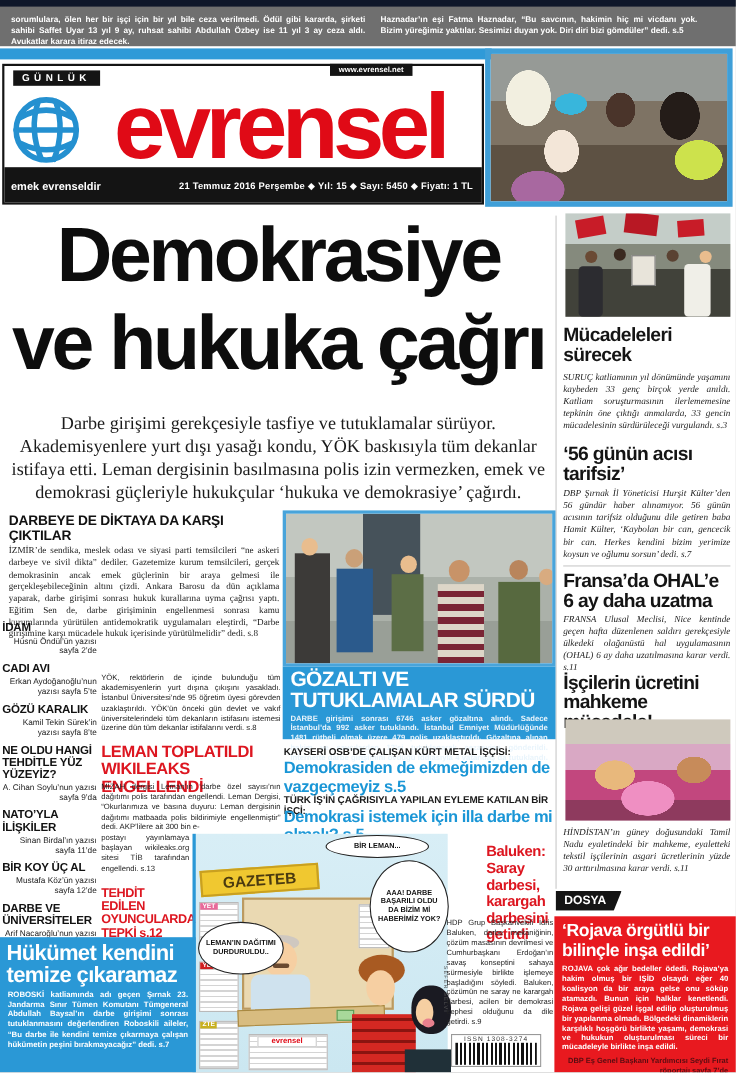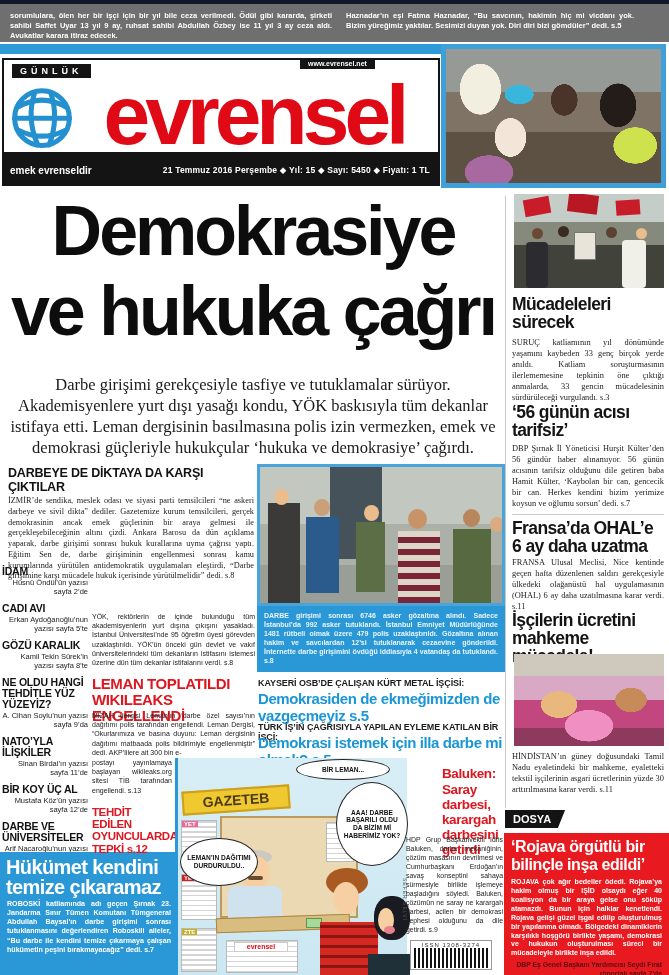--- a/index.html
+++ b/index.html
@@ -8,21 +8,21 @@
     position: relative; width: 669px; height: 975px; margin: 0 auto;
     background: #fff; overflow: hidden;
     font-family: "Liberation Sans", "DejaVu Sans", sans-serif;
     color: #111; outline: 1px solid #aaa;
   }
   .ab { position: absolute; }
   .j { text-align: justify; }
   .ser { font-family: "Liberation Serif", "DejaVu Serif", serif; }
 
   
-  .topstrip { left:0; top:0; width:669px; height:42px; background:#6f6f6f; border-top:4px solid #0f172a; }
+  .topstrip { left:0; top:0; width:669px; height:42px; background:#6f6f6f; border-top:6px solid #0f172a; }
   .topstrip .txt { color:#fff; font-size:7.5px; font-weight:bold; line-height:1.35; }
   .blueband { left:0; top:44px; width:447px; height:10px; background:#2f9ad8; }
 
   
   .masthead { left:2px; top:58px; width:438px; height:128px; background:#fff; border:2px solid #141414; }
   .gunluk { left:8px; top:4px; background:#141414; color:#fff; font-size:9px; font-weight:bold; letter-spacing:4px; padding:2px 8px; }
   .webbox { left:296px; top:-2px; background:#141414; color:#fff; font-size:7px; font-weight:bold; padding:2px 8px; }
   .mastblack { left:0; bottom:0; width:100%; height:32px; background:#141414; }
   .title-evrensel {
     left:64px; top:18px; width:372px; text-align:center;
@@ -71,21 +71,21 @@
   .col-title { font-size:10.5px; font-weight:bold; line-height:1.05; letter-spacing:-0.2px; }
   .col-byline { font-size:7.5px; line-height:1.2; text-align:right; color:#222; margin-top:1px; }
   .red-h { color:#dd1620; font-weight:800; font-size:15px; line-height:1.06; letter-spacing:-0.4px; }
   .tiny { font-size:7px; line-height:1.32; color:#222; }
   .bluebox { background:#2a98d6; }
   .goz-h { color:#fff; font-weight:800; font-size:19px; letter-spacing:-0.5px; line-height:1; }
   .goz-b { color:#eaf5fc; font-size:7px; line-height:1.3; font-weight:bold; }
   .kicker { font-size:9px; font-weight:bold; color:#1a1a1a; letter-spacing:-0.1px; }
   .quote-h { font-size:15px; font-weight:800; color:#1a96d6; letter-spacing:-0.4px; }
   .r-h { font-size:17.5px; font-weight:800; letter-spacing:-0.6px; line-height:1.02; color:#141414; }
-  .r-b { font-size:8.4px; line-height:1.3; color:#222; }
+  .r-b { font-size:8.4px; line-height:1.3; color:#222;font-style:italic; }
   .sep { background:#c9c9c9; }
 
   
   .huk { left:0; top:852px; width:178px; height:123px; background:#2a98d6; }
   .huk-h { color:#fff; font-weight:800; font-size:20px; letter-spacing:-0.6px; line-height:1.02; }
   .huk-b { color:#fff; font-size:7.1px; font-weight:bold; line-height:1.3; }
 
   
   .dosya-label { left:505px; top:810px; background:#141414; color:#fff; font-weight:bold; font-size:11px;
     padding:3px 14px 3px 8px; clip-path: polygon(0 0, 100% 0, 88% 100%, 0 100%); }
@@ -205,20 +205,21 @@
     <div class="fig head" style="left:104px; top:38px; width:15px; height:16px;"></div>
     <div class="fig" style="left:96px; top:55px; width:29px; height:70px; background:#5c6e46;"></div>
     <div class="fig head" style="left:148px; top:42px; width:19px; height:20px; background:#c89368;"></div>
     <div class="fig" style="left:138px; top:64px; width:42px; height:72px; background:repeating-linear-gradient(0deg,#7a2535 0 6px,#ddd6c8 6px 12px);"></div>
     <div class="fig head" style="left:203px; top:42px; width:17px; height:18px; background:#b9855c;"></div>
     <div class="fig" style="left:193px; top:62px; width:38px; height:76px; background:#57693f;"></div>
     <div class="fig head" style="left:230px; top:50px; width:14px; height:15px; background:#d8ab80;"></div>
   </div>
 
   <div class="ab bluebox" style="left:257px; top:606px; width:248px; height:66px; padding:3px 7px;">
+    <div class="goz-h">GÖZALTI VE TUTUKLAMALAR SÜRDÜ</div>
     <div class="goz-b j" style="margin-top:2px;">DARBE girişimi sonrası 6746 asker gözaltına alındı. Sadece İstanbul’da 992 asker tutuklandı. İstanbul Emniyet Müdürlüğünde 1481 rütbeli olmak üzere 479 polis uzaklaştırıldı. Gözaltına alınan hakim ve savcılardan 12’si tutuklanarak cezaevine gönderildi. İnternette darbe girişimini övdüğü iddiasıyla 4 vatandaş da tutuklandı. s.8</div>
   </div>
 
   <div class="ab kicker" style="left:258px; top:678px; width:247px;">KAYSERİ OSB’DE ÇALIŞAN KÜRT METAL İŞÇİSİ:</div>
   <div class="ab quote-h" style="left:258px; top:690px; width:247px;">Demokrasiden de ekmeğimizden de vazgeçmeyiz s.5</div>
   <div class="ab kicker" style="left:258px; top:722px; width:247px;">TÜRK İŞ’İN ÇAĞRISIYLA YAPILAN EYLEME KATILAN BİR İŞÇİ:</div>
   <div class="ab quote-h" style="left:258px; top:734px; width:247px;">Demokrasi istemek için illa darbe mi olmalı? s.5</div>
 
   <div class="ab cartoon">
     <div class="ab" style="left:4px; top:30px; width:108px; height:24px; background:#f0c830; border:2px solid #c9a020; transform:rotate(-4deg); text-align:center; font-weight:800; font-size:14px; color:#4a3a10; line-height:20px;">GAZETEB</div>

